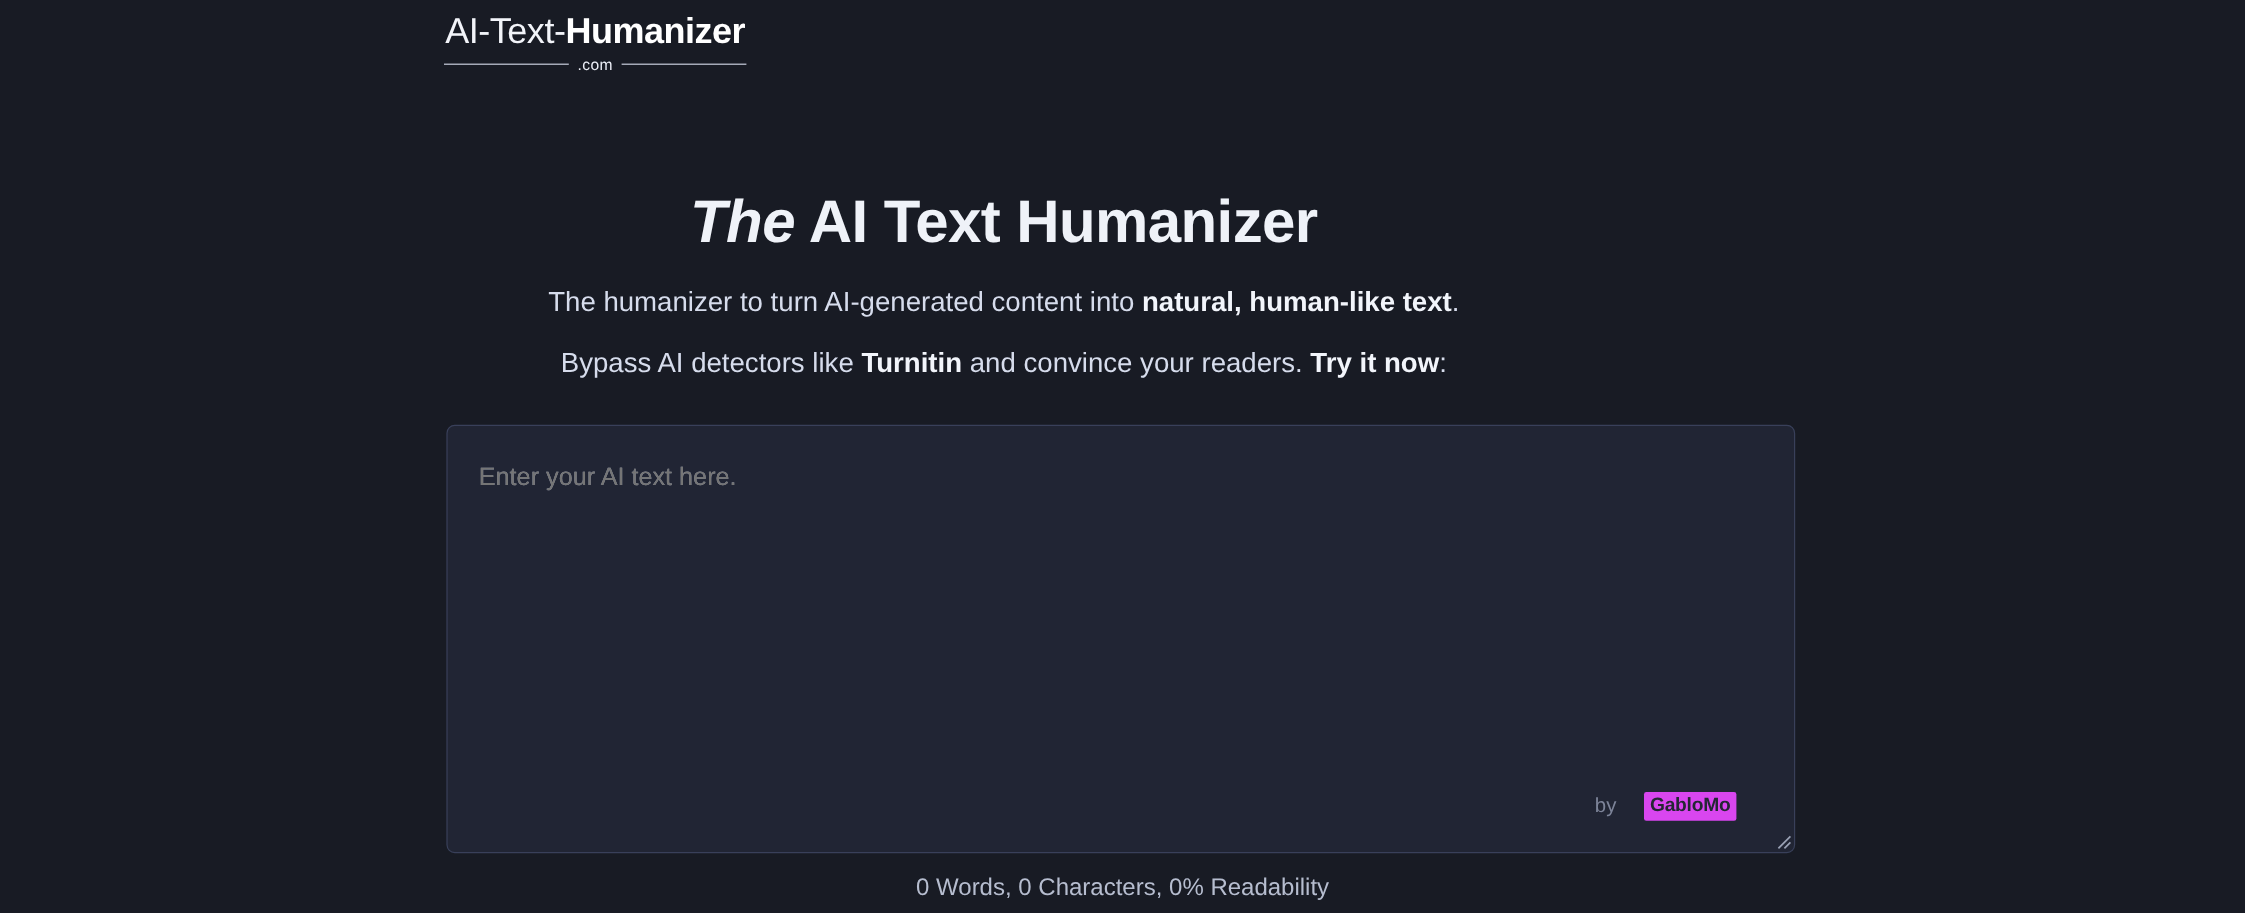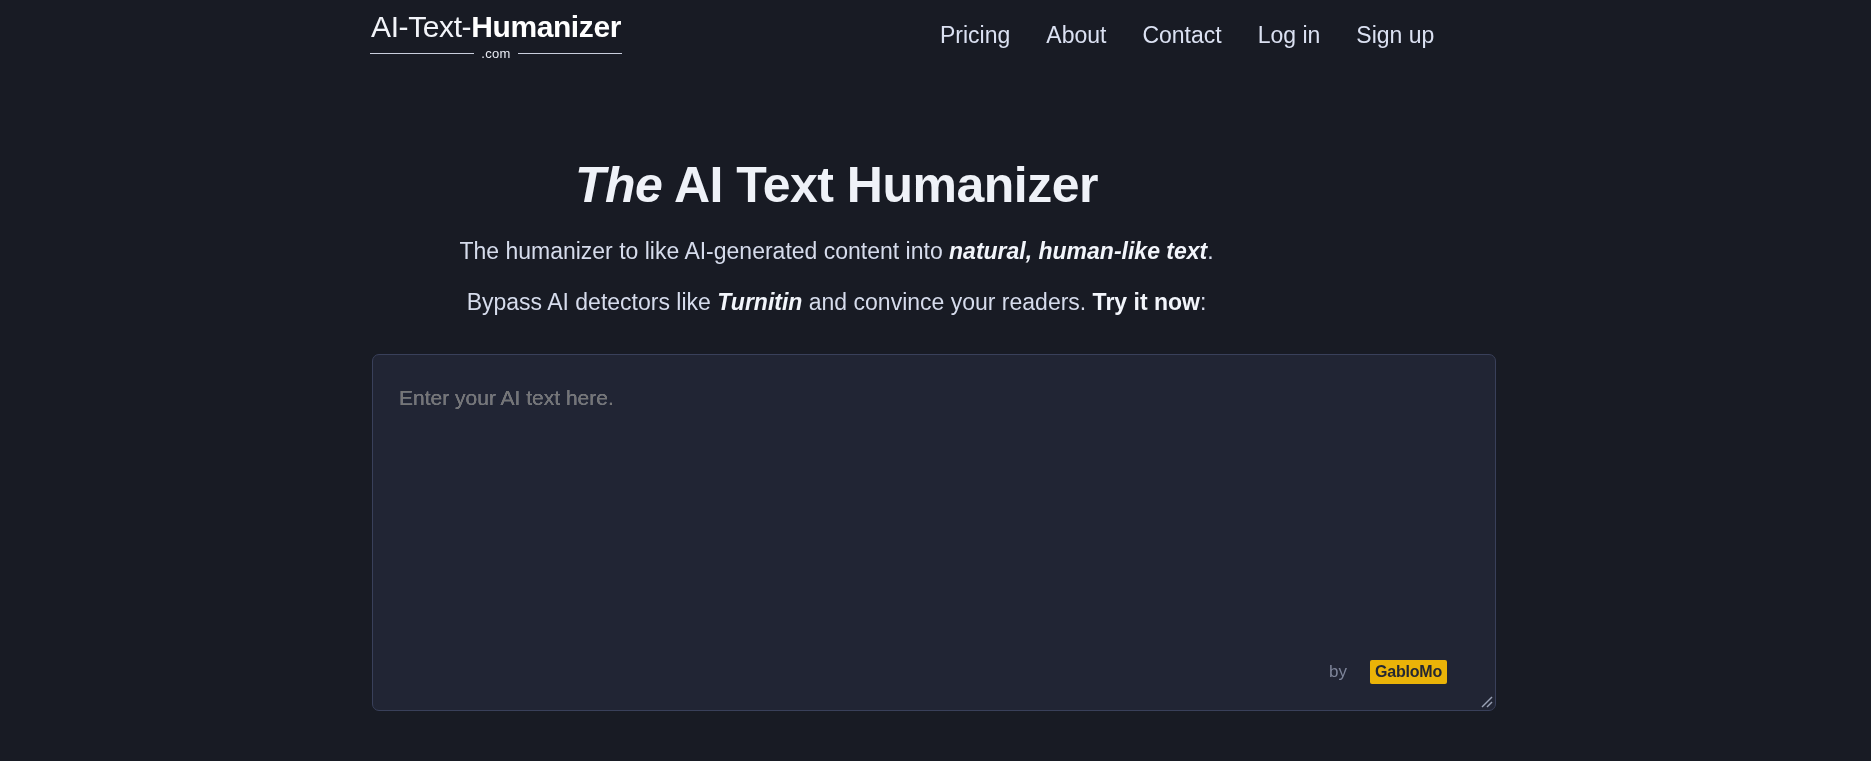--- a/index.html
+++ b/index.html
@@ -126,21 +126,20 @@
     color: #d6dcec;
     white-space: nowrap;
   }
   .hero-sub.second { }
   .hero-sub b {
     font-weight: 700;
     color: #f2f5fb;
   }
   .hero-sub .bi {
     font-weight: 700;
-    font-style: italic;
     color: #f2f5fb;
   }
 
   
   .editor-wrap {
     position: absolute;
     left: 372px;
     top: 354px;
     width: 1124px;
     height: 357px;
@@ -194,21 +193,21 @@
     pointer-events: auto;
   }
   .credit-by {
     font-size: 17px;
     line-height: 20px;
     color: #7d8499;
     font-weight: 400;
   }
   .credit-badge {
     display: inline-block;
-    background: #eab308;
+    background: #d946ef;
     color: #232733;
     font-size: 16px;
     line-height: 19px;
     font-weight: 700;
     letter-spacing: -0.2px;
     padding: 2px 5px 3px 5px;
     border-radius: 2px;
     text-decoration: none;
   }
 
@@ -246,38 +245,31 @@
       <div class="brand-wordmark">
         <span class="light">AI-Text-</span><span class="bold">Humanizer</span>
       </div>
       <div class="brand-sub">
         <span class="rule"></span>
         <span class="dotcom">.com</span>
         <span class="rule"></span>
       </div>
     </a>
 
-    <nav class="main-nav">
-      <a class="nav-link" href="#">Pricing</a>
-      <a class="nav-link" href="#">About</a>
-      <a class="nav-link" href="#">Contact</a>
-      <a class="nav-link" href="#">Log in</a>
-      <a class="nav-link" href="#">Sign up</a>
-    </nav>
 
   </header>
 
   <section class="hero">
 
     <h1 class="hero-title">
       <span class="em">The</span><span> AI Text Humanizer</span>
     </h1>
 
     <p class="hero-sub">
-      <span>The humanizer to like AI-generated content into </span><b class="bi">natural, human-like text</b><span>.</span>
+      <span>The humanizer to turn AI-generated content into </span><b class="bi">natural, human-like text</b><span>.</span>
     </p>
 
     <p class="hero-sub second">
       <span>Bypass AI detectors like </span><b class="bi">Turnitin</b><span> and convince your readers. </span><b>Try it now</b><span>:</span>
     </p>
 
   </section>
 
   <div class="editor-wrap">
     <div class="editor-box">
@@ -294,14 +286,15 @@
       <span class="resize-grip">
         <svg width="17" height="17" viewBox="0 0 17 17" aria-hidden="true">
           <path d="M16 6 L6 16" stroke="#9aa2b5" stroke-width="1.4" fill="none"></path>
           <path d="M16 11 L11 16" stroke="#9aa2b5" stroke-width="1.4" fill="none"></path>
         </svg>
       </span>
 
     </div>
   </div>
 
+  <div class="stats">0 Words, 0 Characters, 0% Readability</div>
 
 </div>
 
 </body></html>

